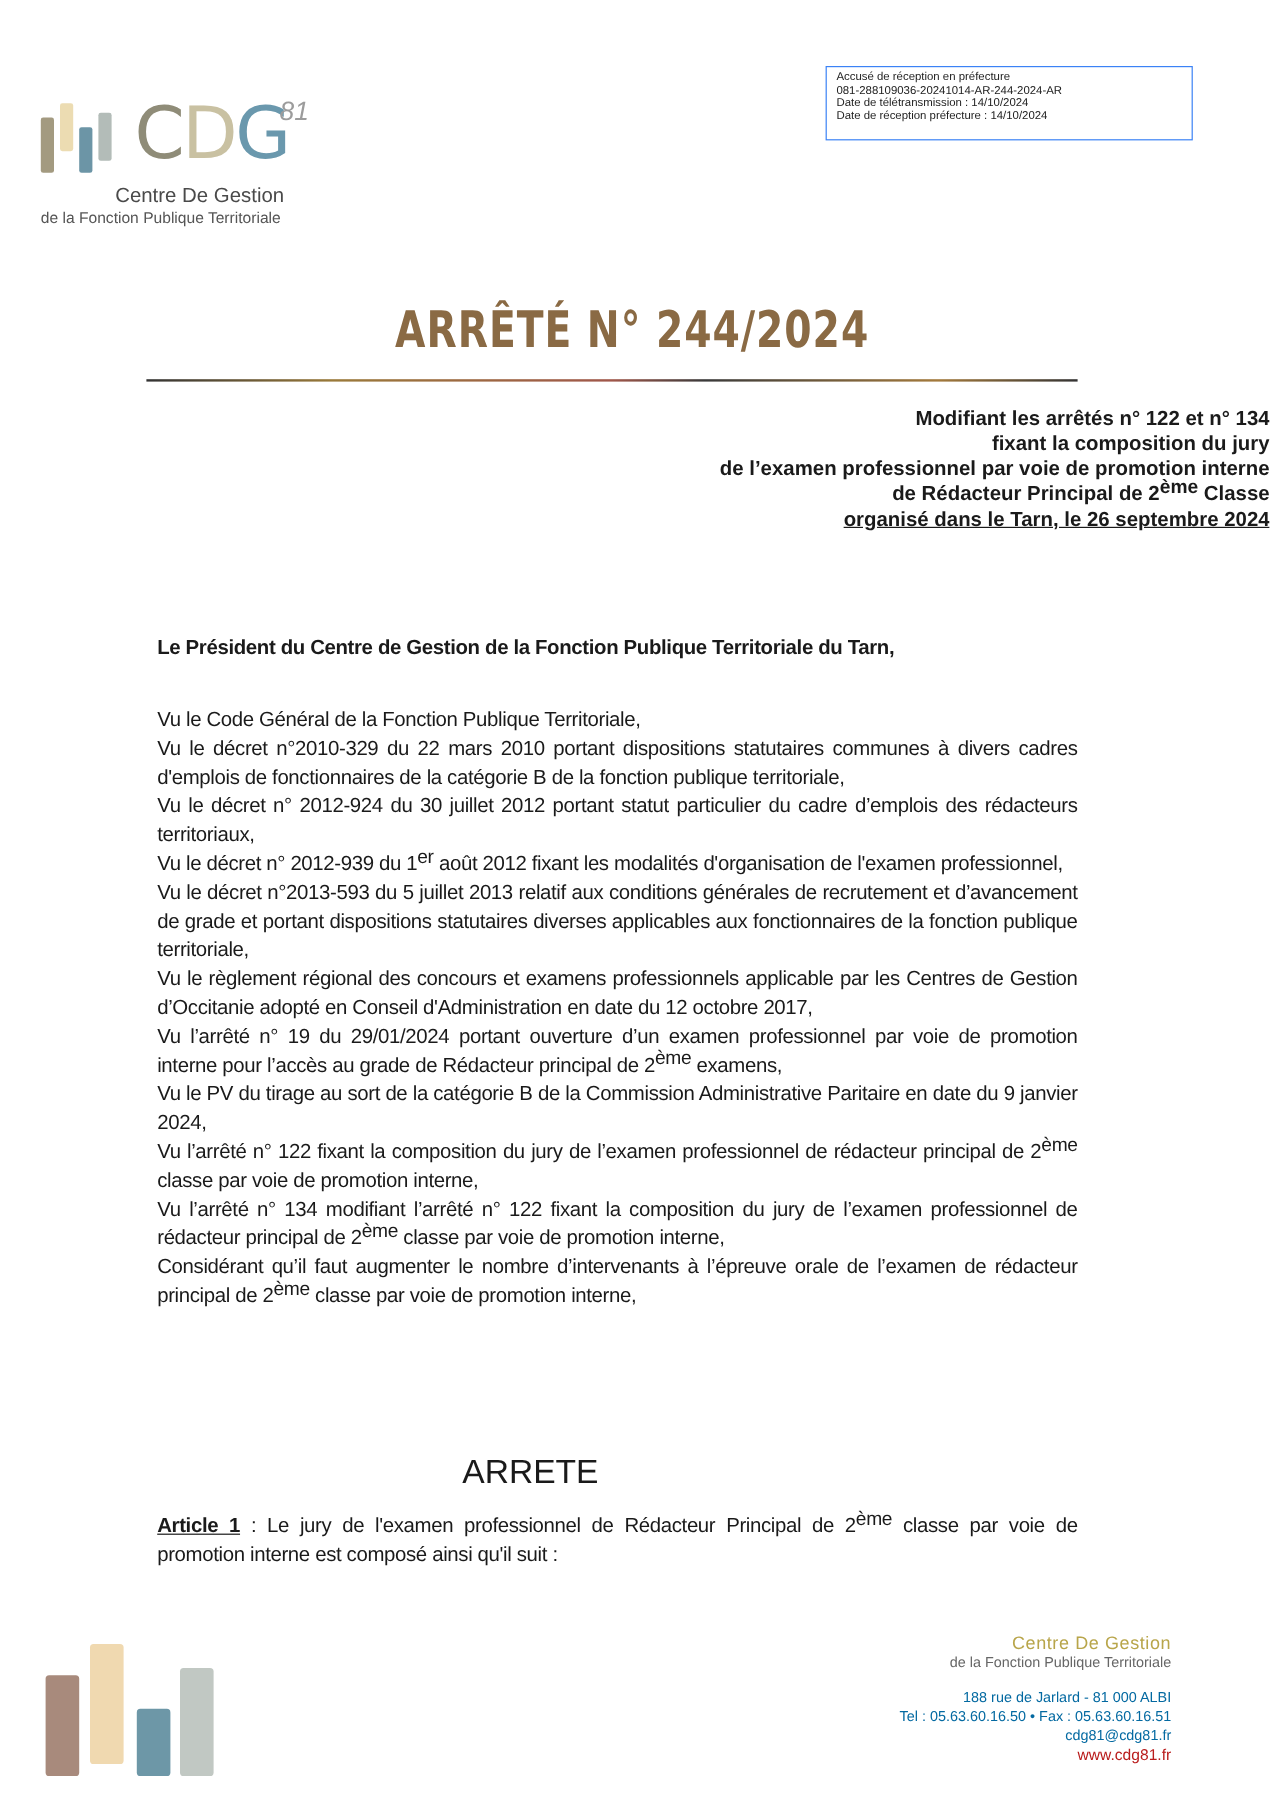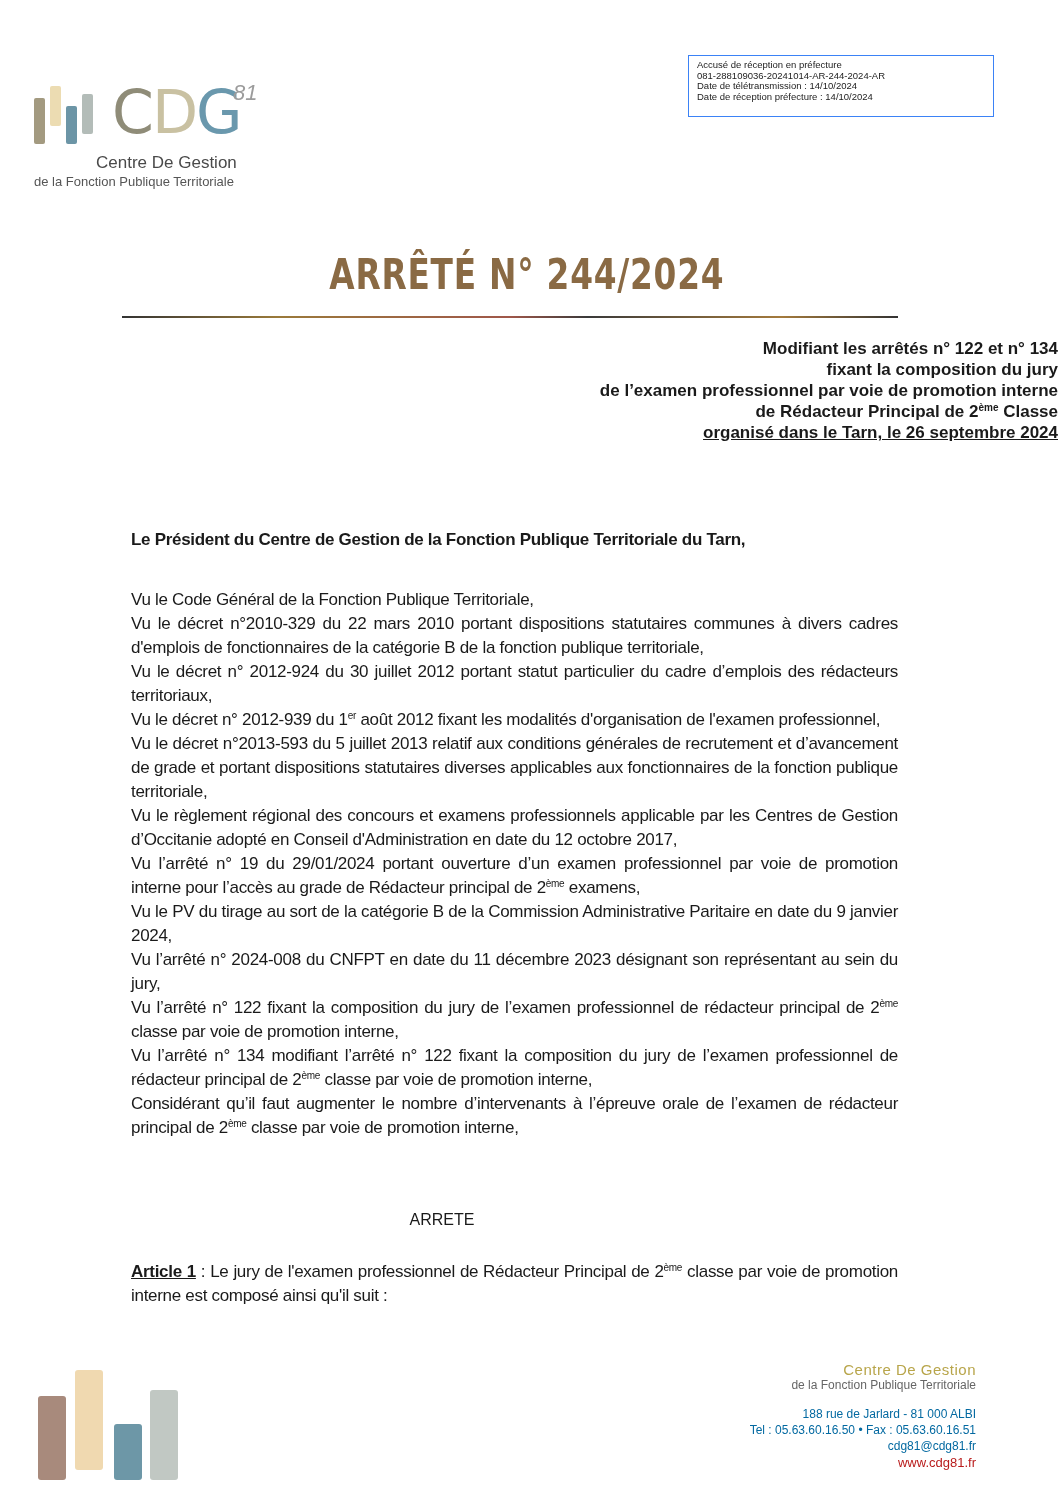--- a/index.html
+++ b/index.html
@@ -16,27 +16,27 @@
   .logo .cdg .g { color: #6a98ad; }
   .logo .sup { position: absolute; left: 203px; top: -2px; font-size: 22px; font-style: italic; color: #9c9c9c; }
   .logo .l1 { position: absolute; left: 66px; top: 71px; font-size: 17px; color: #4a4a4a; white-space: nowrap; }
   .logo .l2 { position: absolute; left: 4px; top: 92px; font-size: 13px; color: #555; white-space: nowrap; }
 
   .title { position: absolute; left: 0; width: 1058px; top: 250px; text-align: center; font-family: "DejaVu Sans", sans-serif; font-size: 42px; font-weight: bold; color: #8a6a44; letter-spacing: 1px; transform: scaleX(0.78); transform-origin: 519px 0; }
   .rule { position: absolute; left: 122px; top: 316px; width: 776px; height: 2px; background: linear-gradient(90deg, #333 0%, #9a7a3a 20%, #a0574a 50%, #3a3a3a 60%, #a47a3c 85%, #333 100%); }
 
   .subtitle { position: absolute; left: 0; width: 1058px; top: 338px; text-align: right; font-weight: bold; font-size: 17px; line-height: 21px; }
   .subtitle .u { text-decoration: underline; }
-  sup.s { font-size: 10px; vertical-align: 6px; line-height: 0; }
+  sup.s { font-size: 16px; vertical-align: 6px; line-height: 0; }
 
   .body { position: absolute; left: 131px; top: 528px; width: 767px; font-size: 17px; line-height: 24px; text-align: justify; letter-spacing: -0.3px; }
   .body p { margin: 0; }
   .body .intro { margin-bottom: 36px; font-weight: bold; }
 
-  .arrete { position: absolute; left: 0; width: 884px; top: 1211px; text-align: center; font-size: 16px; }
+  .arrete { position: absolute; left: 0; width: 884px; top: 1211px; text-align: center; font-size: 28px; }
   .article { position: absolute; left: 131px; top: 1260px; width: 767px; font-size: 17px; line-height: 24px; text-align: justify; letter-spacing: -0.3px; }
   .article .lbl { text-decoration: underline; font-weight: bold; }
 
   .footer-bars { position: absolute; left: 35px; top: 1360px; width: 150px; height: 120px; }
   .footer-bars .fb { position: absolute; bottom: 0; border-radius: 3px; }
 
   .footer-info { position: absolute; right: 82px; top: 1361px; text-align: right; white-space: nowrap; }
   .footer-info .f1 { font-size: 15px; color: #b8a54a; letter-spacing: 0.5px; }
   .footer-info .f2 { font-size: 12px; color: #666; margin-bottom: 14px; }
   .footer-info .f3 { font-size: 12px; color: #0369a1; line-height: 16px; }
@@ -77,21 +77,20 @@
 <div class="body">
   <p class="intro">Le Président du Centre de Gestion de la Fonction Publique Territoriale du Tarn,</p>
   <p><span>Vu le Code Général de la Fonction Publique Territoriale,</span></p>
   <p><span>Vu le décret n°2010-329 du 22 mars 2010 portant dispositions statutaires communes à divers cadres d'emplois de fonctionnaires de la catégorie B de la fonction publique territoriale,</span></p>
   <p><span>Vu le décret n° 2012-924 du 30 juillet 2012 portant statut particulier du cadre d’emplois des rédacteurs territoriaux,</span></p>
   <p><span>Vu le décret n° 2012-939 du 1</span><sup class="s">er</sup><span> août 2012 fixant les modalités d'organisation de l'examen professionnel,</span></p>
   <p><span>Vu le décret n°2013-593 du 5 juillet 2013 relatif aux conditions générales de recrutement et d’avancement de grade et portant dispositions statutaires diverses applicables aux fonctionnaires de la fonction publique territoriale,</span></p>
   <p><span>Vu le règlement régional des concours et examens professionnels applicable par les Centres de Gestion d’Occitanie adopté en Conseil d'Administration en date du 12 octobre 2017,</span></p>
   <p><span>Vu l’arrêté n° 19 du 29/01/2024 portant ouverture d’un examen professionnel par voie de promotion interne pour l’accès au grade de Rédacteur principal de 2</span><sup class="s">ème</sup><span> examens,</span></p>
   <p><span>Vu le PV du tirage au sort de la catégorie B de la Commission Administrative Paritaire en date du 9 janvier 2024,</span></p>
-  <p><span>Vu l’arrêté n° 2024-008 du CNFPT en date du 11 décembre 2023 désignant son représentant au sein du jury,</span></p>
   <p><span>Vu l’arrêté n° 122 fixant la composition du jury de l’examen professionnel de rédacteur principal de 2</span><sup class="s">ème</sup><span> classe par voie de promotion interne,</span></p>
   <p><span>Vu l’arrêté n° 134 modifiant l’arrêté n° 122 fixant la composition du jury de l’examen professionnel de rédacteur principal de 2</span><sup class="s">ème</sup><span> classe par voie de promotion interne,</span></p>
   <p><span>Considérant qu’il faut augmenter le nombre d’intervenants à l’épreuve orale de l’examen de rédacteur principal de 2</span><sup class="s">ème</sup><span> classe par voie de promotion interne,</span></p>
 </div>
 
 <div class="arrete">ARRETE</div>
 
 <div class="article">
   <span class="lbl">Article 1</span><span> : Le jury de l'examen professionnel de Rédacteur Principal de 2</span><sup class="s">ème</sup><span> classe par voie de promotion interne est composé ainsi qu'il suit :</span>
 </div>

